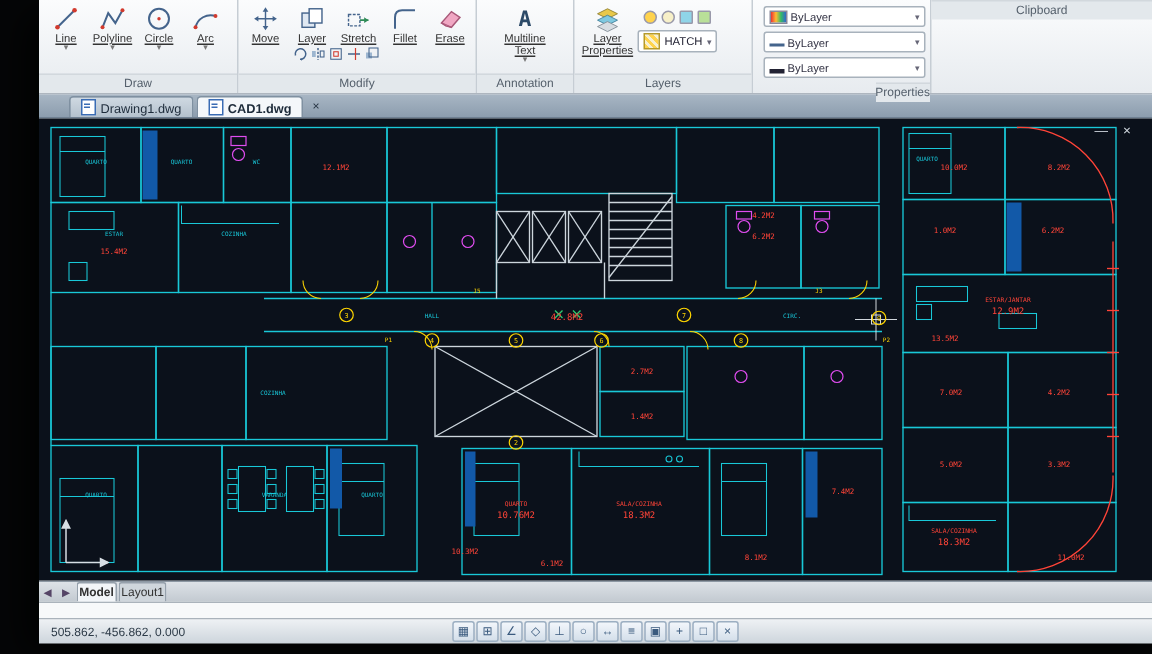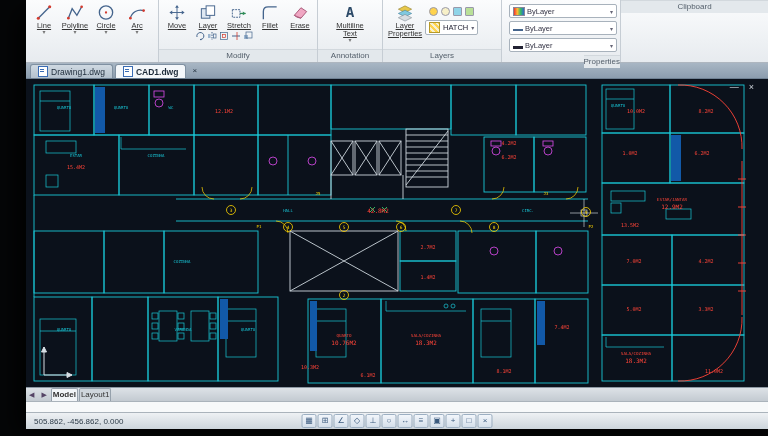--- a/index.html
+++ b/index.html
@@ -33,21 +33,21 @@
   .combo .sw{width:10px;height:7px;display:inline-block;}
   .combo .cv{flex:1;}
   .combo .ca{font-size:6px;color:#667;}
   .hatchcombo{display:flex;align-items:center;gap:3px;background:#fff;border:1px solid #a8b2bc;
               border-radius:2px;height:13px;padding:0 3px;font-size:7.5px;color:#223;}
   .hsw{width:9px;height:9px;background:repeating-linear-gradient(45deg,#ffd34d 0 2px,#f6f0d0 2px 4px);
        border:1px solid #b59a2a;}
 
   
   .doctabs{height:15px;background:linear-gradient(#a8b6c4,#8c9dae);display:flex;align-items:flex-end;
-           padding-left:4px;gap:2px;border-bottom:1px solid #6f8092;}
+           padding-left:20px;gap:2px;border-bottom:1px solid #6f8092;}
   .dtab{height:13px;display:flex;align-items:center;gap:3px;padding:0 7px;font-size:8.5px;
         color:#1d2b3a;background:linear-gradient(#cfd9e2,#b4c1cd);border:1px solid #7f90a1;
         border-bottom:none;border-radius:3px 3px 0 0;}
   .dtab.active{background:#f4f7fa;font-weight:bold;}
   .docic{width:8px;height:9px;background:#fff;border:1px solid #3a6cb4;display:inline-block;position:relative;}
   .docic::after{content:"";position:absolute;left:1px;top:2px;width:4px;height:1px;background:#3a6cb4;box-shadow:0 2px 0 #3a6cb4;}
   .tabclose{font-size:8px;color:#243240;padding:0 4px;align-self:center;}
 
   
   .canvas{position:relative;width:742px;height:308px;background:#0b111b;overflow:hidden;}
@@ -108,20 +108,21 @@
         <div class="bigbtn">
           <svg class="ic" viewBox="0 0 20 20">
             <path d="M3,16 A11 11 0 0 1 17,8" fill="none" stroke="#44648c" stroke-width="1.4"></path>
             <circle cx="3" cy="16" r="1.4" fill="#d23a2e"></circle>
               <circle cx="17" cy="8" r="1.4" fill="#d23a2e"></circle>
           </svg>
           <span class="bl">Arc</span>
           <span class="caret">▾</span>
         </div>
       </div>
+      <div class="rlabel">Draw</div>
     </div>
 
     <div class="rgroup" style="width:158px;">
       <div class="rtools">
         <div class="col">
           <div style="display:flex;gap:1px;">
             <div class="bigbtn">
               <svg class="ic" viewBox="0 0 20 20">
                 <path d="M10,2 L12,5 H8 Z M10,18 L8,15 h4 Z M2,10 L5,8 v4 Z M18,10 L15,12 v-4 Z" fill="#44648c"></path>
                 <line x1="10" y1="4" x2="10" y2="16" stroke="#44648c"></line>

